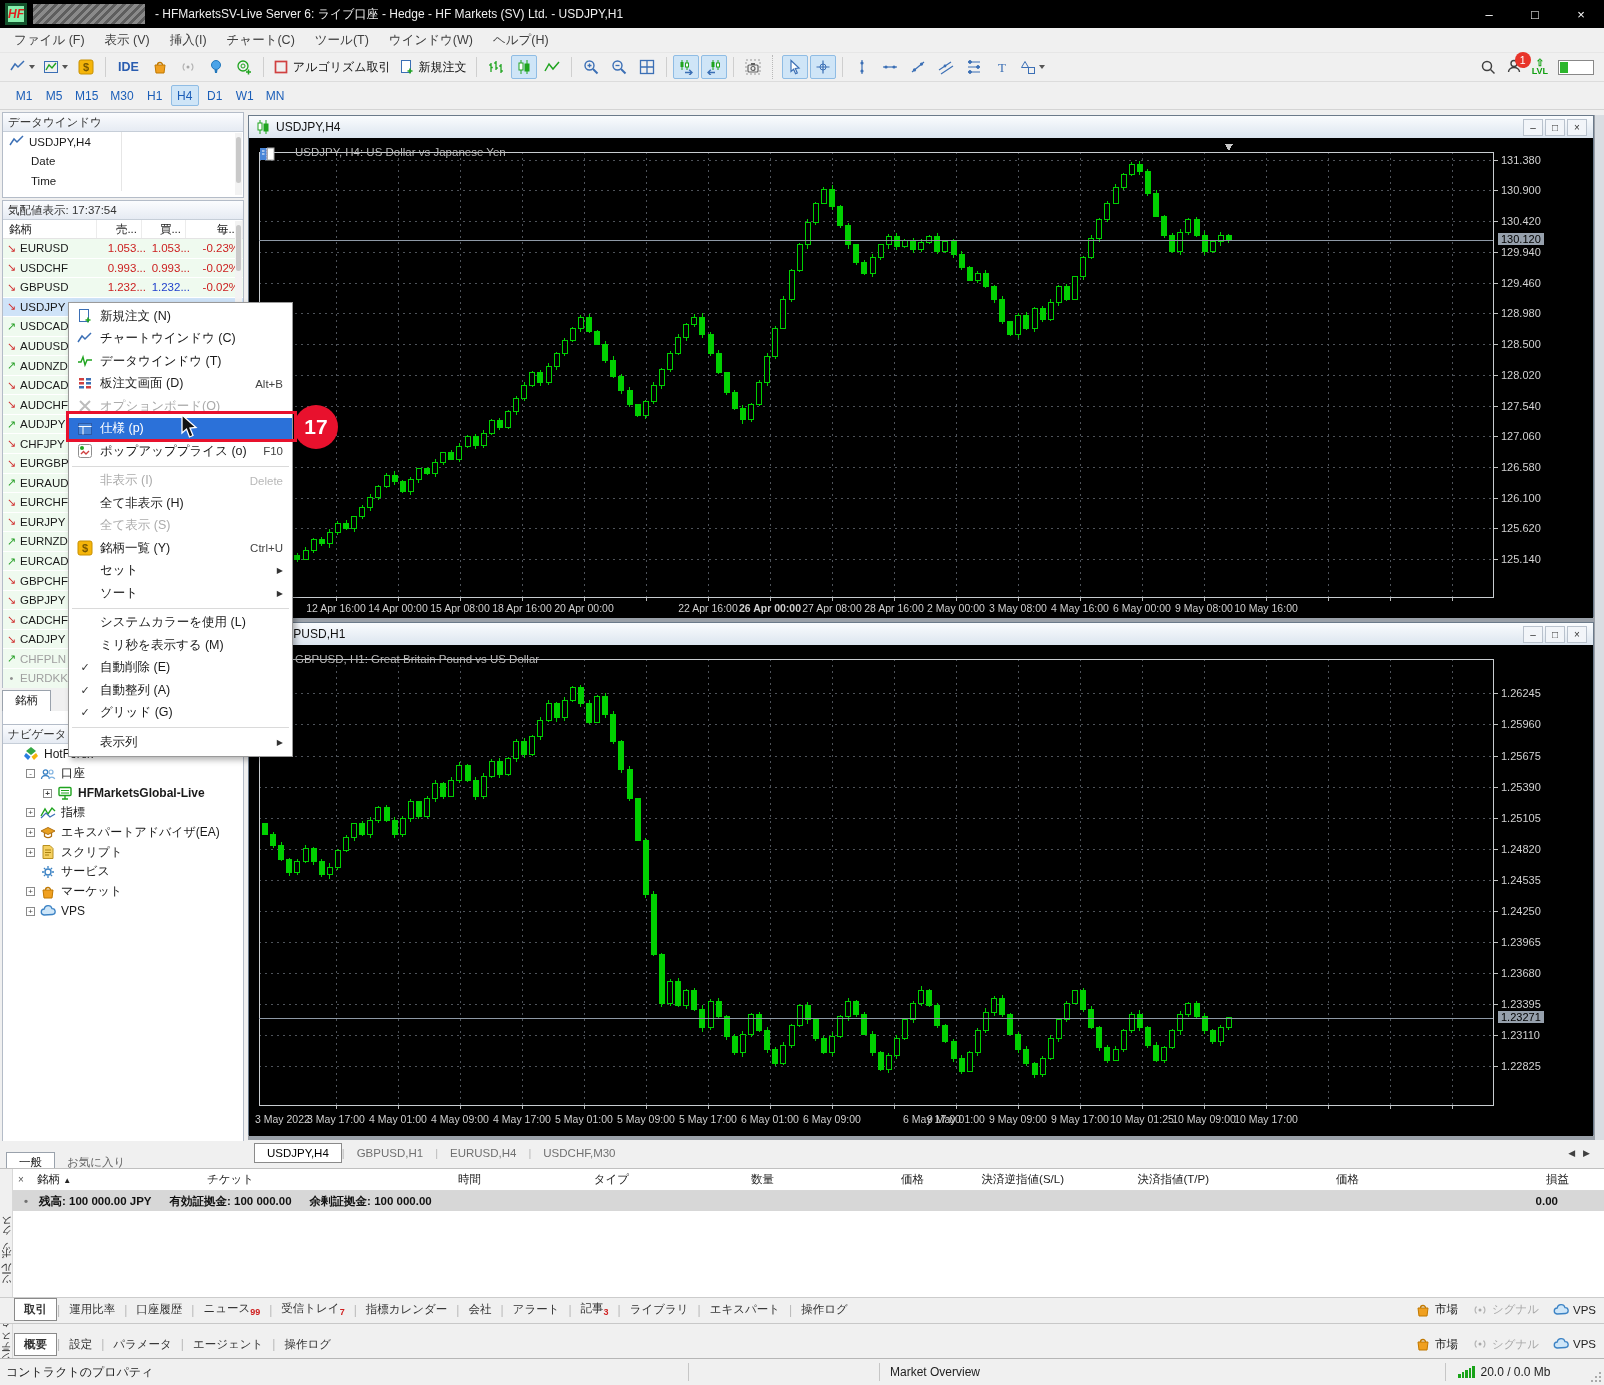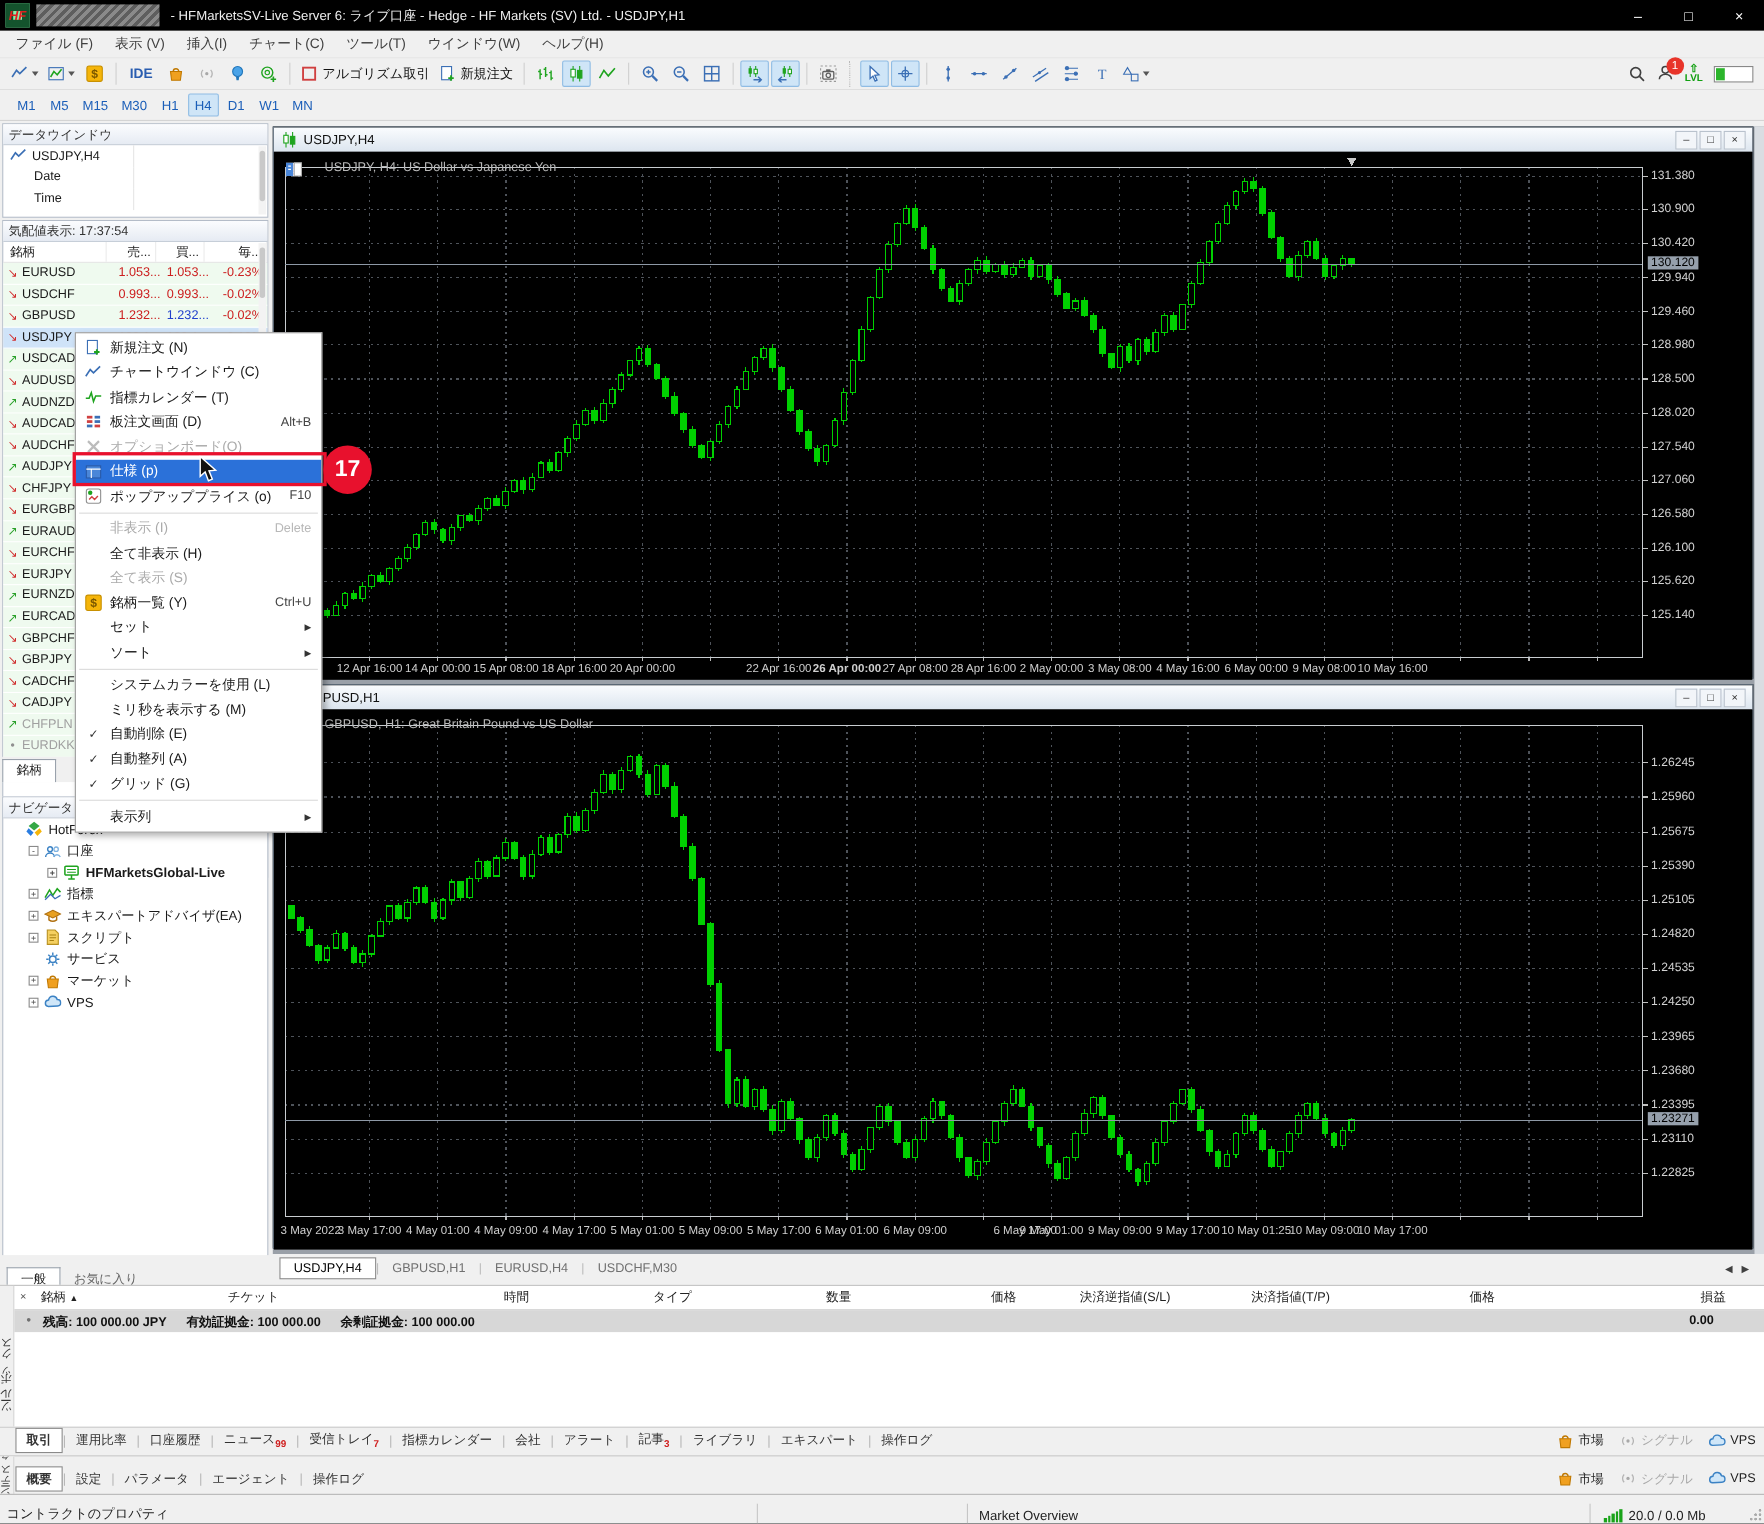--- a/index.html
+++ b/index.html
@@ -2,21 +2,21 @@
 <html><head>
 <meta charset="utf-8">
 <style>
   html,body{margin:0;padding:0;background:#444;}
   #app{position:relative;width:1604px;height:1385px;background:#f0f0f0;overflow:hidden;
        font-family:"Liberation Sans",sans-serif;font-size:12px;color:#1a1a1a;}
   #app *{box-sizing:border-box;}
 
   
   #titlebar{position:absolute;left:0;top:0;width:1604px;height:28px;background:#000;display:flex;align-items:center;}
-  .hf-logo{width:22px;height:22px;margin-left:5px;background:#86efac;border:7px solid #14532d;
+  .hf-logo{width:22px;height:22px;margin-left:5px;background:#86efac;border:3px solid #14532d;
            color:#e02020;font-weight:bold;font-style:italic;font-size:12px;display:flex;align-items:center;justify-content:center;}
   .censor{width:112px;height:20px;margin-left:6px;background:repeating-linear-gradient(135deg,#8a8a8a 0 3px,#5e5e5e 3px 6px);}
   .wtitle{color:#eee;font-size:12px;margin-left:10px;white-space:nowrap;}
   .wbtns{margin-left:auto;display:flex;height:28px;}
   .wbtn{width:46px;height:28px;display:flex;align-items:center;justify-content:center;color:#fff;font-size:13px;}
 
   
   #menubar{position:absolute;left:0;top:28px;width:1604px;height:24px;background:#f0f0f0;display:flex;align-items:center;padding-left:4px;}
   .menu-item{padding:0 10px;height:22px;display:flex;align-items:center;font-size:12.5px;color:#404040;}
 
@@ -132,21 +132,21 @@
   .rb.mut{color:#a8a8a8;}
 
   
   #tester{position:absolute;left:0;top:1323px;width:1604px;height:35px;background:#f0f0f0;border-top:1px solid #c8c8c8;}
   #tester .side-strip{height:35px;}
   #tester .vtext{margin:0;font-size:9.5px;}
   #tester-tabs{position:absolute;left:14px;right:0;bottom:2px;height:24px;display:flex;align-items:center;}
 
   
   #statusbar{position:absolute;left:0;top:1358px;width:1604px;height:27px;background:#f0f0f0;border-top:1px solid #b6b6b6;
-             display:flex;align-items:flex-end;font-size:12px;color:#222;}
+             display:flex;align-items:center;font-size:12px;color:#222;}
   .sb-div{width:1px;height:18px;background:#c6c6c6;}
   .sb-left{width:688px;padding-left:6px;}
   .sb-mid1{width:190px;}
   .sb-center{width:565px;padding-left:10px;}
   .sb-right{display:flex;align-items:center;gap:6px;padding-left:12px;}
   .sigbars{display:flex;align-items:flex-end;gap:1px;height:12px;}
   .sigbars i{width:2.5px;background:#19a319;display:block;}
   .grip{position:absolute;right:2px;bottom:2px;width:12px;height:12px;
         background:radial-gradient(circle at 2px 10px,#aaa 1px,transparent 1.5px),
                    radial-gradient(circle at 6px 10px,#aaa 1px,transparent 1.5px),
@@ -1732,21 +1732,21 @@
           </svg>
         </span>
         <span class="ctxt">チャートウインドウ (C)</span>
       </div>
       <div class="cmi">
         <span class="cico ic">
           <svg viewBox="0 0 16 16">
             <polyline points="1,9 4,9 6,4 8,12 10,7 15,7" stroke="#1fa41f" fill="none" stroke-width="1.4"></polyline>
           </svg>
         </span>
-        <span class="ctxt">指標カレンダー (T)</span>
+        <span class="ctxt">データウインドウ (T)</span>
       </div>
       <div class="cmi">
         <span class="cico ic">
           <svg viewBox="0 0 16 16">
             <rect x="2" y="2" width="5" height="2.5" fill="#d04040"></rect>
             <rect x="2" y="6" width="5" height="2.5" fill="#d04040"></rect>
             <rect x="2" y="10" width="5" height="2.5" fill="#3b6fb5"></rect>
             <rect x="9" y="2" width="5" height="2.5" fill="#3b6fb5"></rect>
             <rect x="9" y="6" width="5" height="2.5" fill="#3b6fb5"></rect>
             <rect x="9" y="10" width="5" height="2.5" fill="#d04040"></rect>

